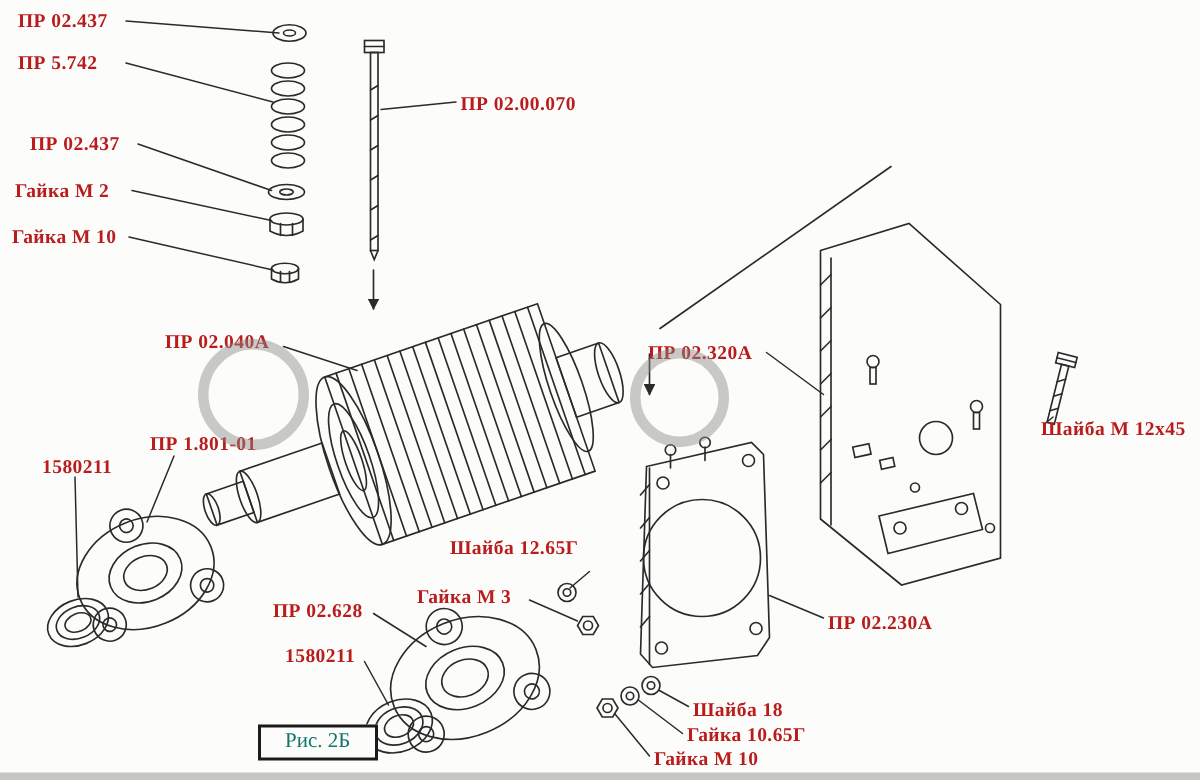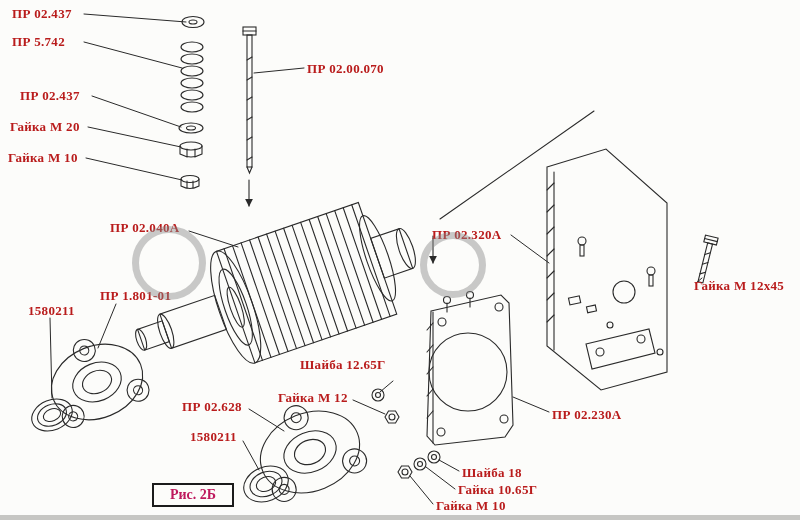--- a/index.html
+++ b/index.html
@@ -7,23 +7,23 @@
   .page {
     position:relative; width:800px; height:520px;
     background:#fcfcfa; overflow:hidden;
     font-family:"Liberation Serif", serif;
   }
   .lbl {
     position:absolute; font-size:13px; font-weight:bold;
     color:#b91c1c; white-space:nowrap; letter-spacing:.3px;
   }
   .caption {
-    position:absolute; left:152px; top:483px;
+    position:absolute; left:172px; top:483px;
     border:2px solid #1b1b1b; padding:2px 16px;
-    font-size:14px; font-weight:bold; color:#be185d;
+    font-size:14px; font-weight:normal; color:#0f766e;
     background:#fcfcfa;
   }
   .watermark {
     position:absolute; left:136px; top:222px;
     font-family:"DejaVu Sans", sans-serif;
     font-size:58px; font-weight:bold; letter-spacing:5px;
     color:rgba(138,138,138,.55); pointer-events:none; z-index:5;
   }
   .wm-circle {
     position:absolute; border:7px solid rgba(138,138,138,.45);
@@ -254,30 +254,30 @@
         <path d="M433,504 L410,476"></path>
       </g>
       <path d="M594,111 L440,219"></path>
       <line x1="433" y1="236" x2="433" y2="263" marker-end="url(#arr)"></line>
     </g>
   </svg>
 
   <div class="lbl" style="left:12px;top:6px">ПР 02.437</div>
   <div class="lbl" style="left:12px;top:34px">ПР 5.742</div>
   <div class="lbl" style="left:20px;top:88px">ПР 02.437</div>
-  <div class="lbl" style="left:10px;top:119px">Гайка М 20</div>
+  <div class="lbl" style="left:10px;top:119px">Гайка М 2</div>
   <div class="lbl" style="left:8px;top:150px">Гайка М 10</div>
   <div class="lbl" style="left:307px;top:61px">ПР 02.00.070</div>
   <div class="lbl" style="left:110px;top:220px">ПР 02.040А</div>
   <div class="lbl" style="left:432px;top:227px">ПР 02.320А</div>
-  <div class="lbl" style="left:694px;top:278px">Гайка М 12х45</div>
+  <div class="lbl" style="left:694px;top:278px">Шайба М 12х45</div>
   <div class="lbl" style="left:100px;top:288px">ПР 1.801-01</div>
   <div class="lbl" style="left:28px;top:303px">1580211</div>
   <div class="lbl" style="left:300px;top:357px">Шайба 12.65Г</div>
-  <div class="lbl" style="left:278px;top:390px">Гайка М 12</div>
+  <div class="lbl" style="left:278px;top:390px">Гайка М 3</div>
   <div class="lbl" style="left:182px;top:399px">ПР 02.628</div>
   <div class="lbl" style="left:190px;top:429px">1580211</div>
   <div class="lbl" style="left:552px;top:407px">ПР 02.230А</div>
   <div class="lbl" style="left:462px;top:465px">Шайба 18</div>
   <div class="lbl" style="left:458px;top:482px">Гайка 10.65Г</div>
   <div class="lbl" style="left:436px;top:498px">Гайка М 10</div>
 
   <div class="caption">Рис. 2Б</div>
 
   <div class="wm-circle wm-c1"></div>

